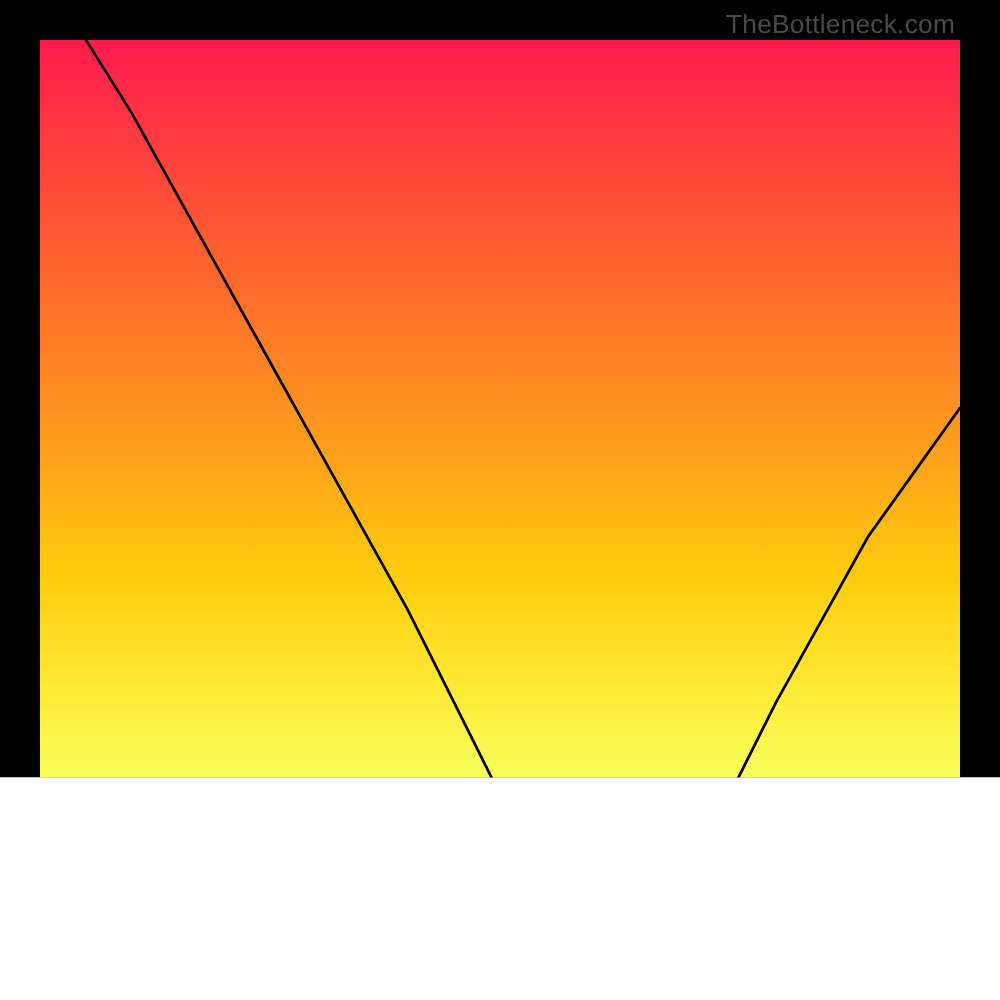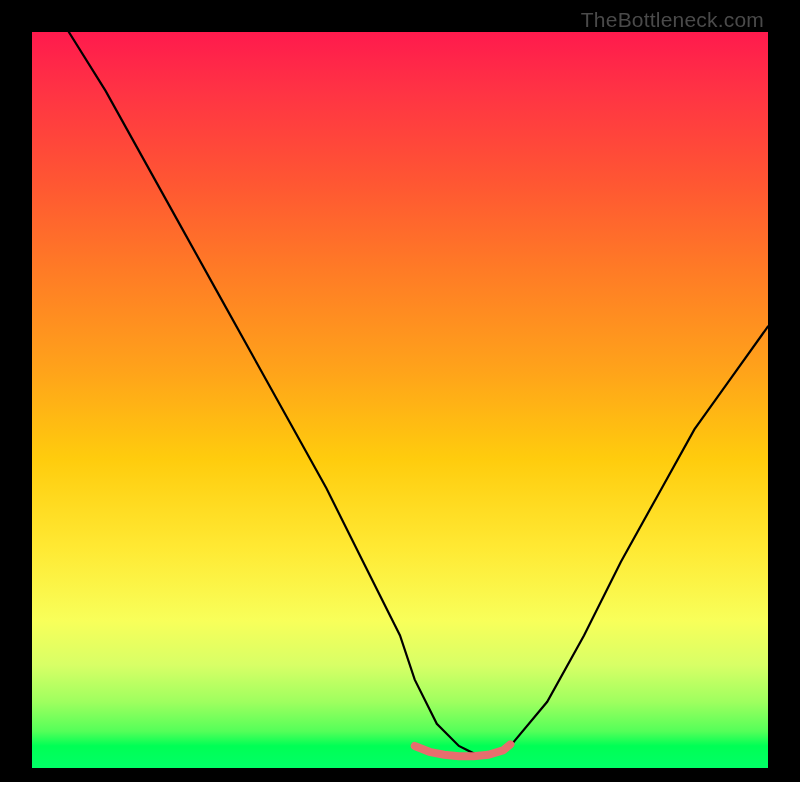--- a/index.html
+++ b/index.html
@@ -3,21 +3,21 @@
 <meta charset="utf-8">
 <style>
   body {
     margin: 0;
     padding: 0;
     background: #ffffff;
     font-family: Arial, Helvetica, sans-serif;
   }
   .container {
     width: 800px;
-    height: 782px;
+    height: 622px;
     position: relative;
     background: #000000;
   }
   .plot-area {
     position: absolute;
     left: 32px;
     top: 32px;
     width: 736px;
     height: 736px;
     background: linear-gradient(to bottom,

